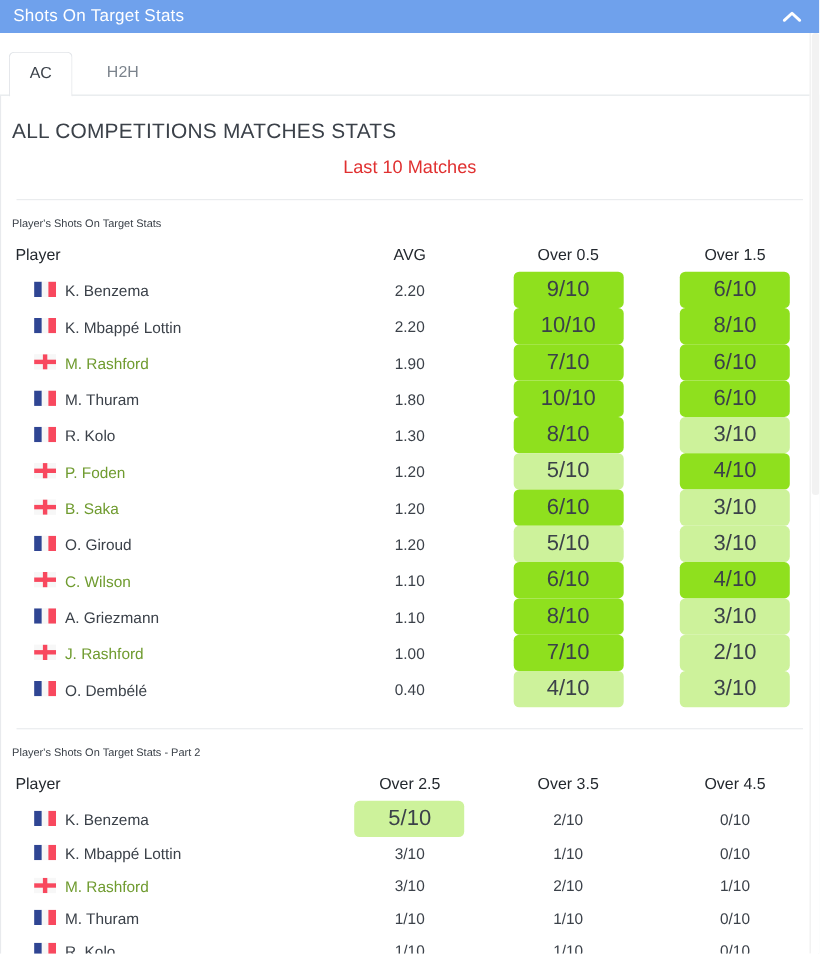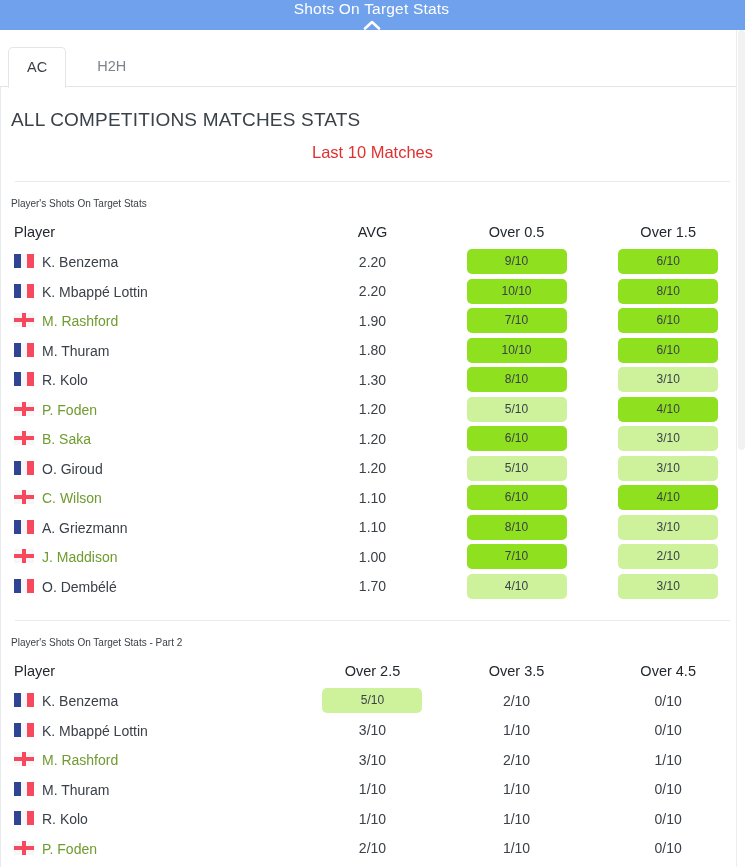--- a/index.html
+++ b/index.html
@@ -18,21 +18,20 @@
   }
 
   
   .titlebar {
     height: 30px;
     background: #6fa1ec;
     display: flex;
     align-items: center;
     justify-content: space-between;
     padding: 0 14px 0 12px;
-    flex-direction: column;
   }
   .titlebar-text {
     color: #ffffff;
     font-size: 15.5px;
     letter-spacing: .2px;
     white-space: nowrap;
   }
   .chevron-up {
     width: 22px; height: 22px;
     display: flex; align-items: center; justify-content: center;
@@ -131,21 +130,21 @@
   table.stats td {
     font-size: 14px;
     color: #3b4149;
     padding: 0;
     height: 29.5px;
     text-align: center;
     vertical-align: middle;
   }
   table.stats td.player-cell {
     text-align: left;
-    padding-left: 13px;
+    padding-left: 30px;
     white-space: nowrap;
   }
   .player-name { vertical-align: middle; }
   .player-name.eng { color: #6f9b2f; }
   .player-name.fra { color: #3b4149; }
 
   
   .flag {
     display: inline-block;
     width: 20px; height: 14px;
@@ -170,21 +169,21 @@
     content: ""; position: absolute;
     top: 0; bottom: 0; left: 8px; width: 4px; background: #f8485e;
   }
 
   
   .badge {
     display: inline-block;
     min-width: 100px;
     padding: 6px 0 7px 0;
     border-radius: 5px;
-    font-size: 12px;
+    font-size: 20px;
     color: #3b4149;
     line-height: 1;
   }
   .badge.hi  { background: #8fe01e; }
   .badge.lo  { background: #cdf29b; }
 
   .plain { font-size: 14px; color: #3b4149; }
 
   
   .scrollbar-track {
@@ -303,28 +302,28 @@
             <td><span class="badge hi">6/10</span></td>
             <td><span class="badge hi">4/10</span></td>
           </tr>
           <tr>
             <td class="player-cell"><span class="flag fr"><span></span></span><span class="player-name fra">A. Griezmann</span></td>
             <td>1.10</td>
             <td><span class="badge hi">8/10</span></td>
             <td><span class="badge lo">3/10</span></td>
           </tr>
           <tr>
-            <td class="player-cell"><span class="flag en"></span><span class="player-name eng">J. Maddison</span></td>
+            <td class="player-cell"><span class="flag en"></span><span class="player-name eng">J. Rashford</span></td>
             <td>1.00</td>
             <td><span class="badge hi">7/10</span></td>
             <td><span class="badge lo">2/10</span></td>
           </tr>
           <tr>
             <td class="player-cell"><span class="flag fr"><span></span></span><span class="player-name fra">O. Dembélé</span></td>
-            <td>1.70</td>
+            <td>0.40</td>
             <td><span class="badge lo">4/10</span></td>
             <td><span class="badge lo">3/10</span></td>
           </tr>
         </tbody>
     </table>
 
     <div class="divider"></div>
 
     <div class="section-title">Player's Shots On Target Stats - Part 2</div>
 

